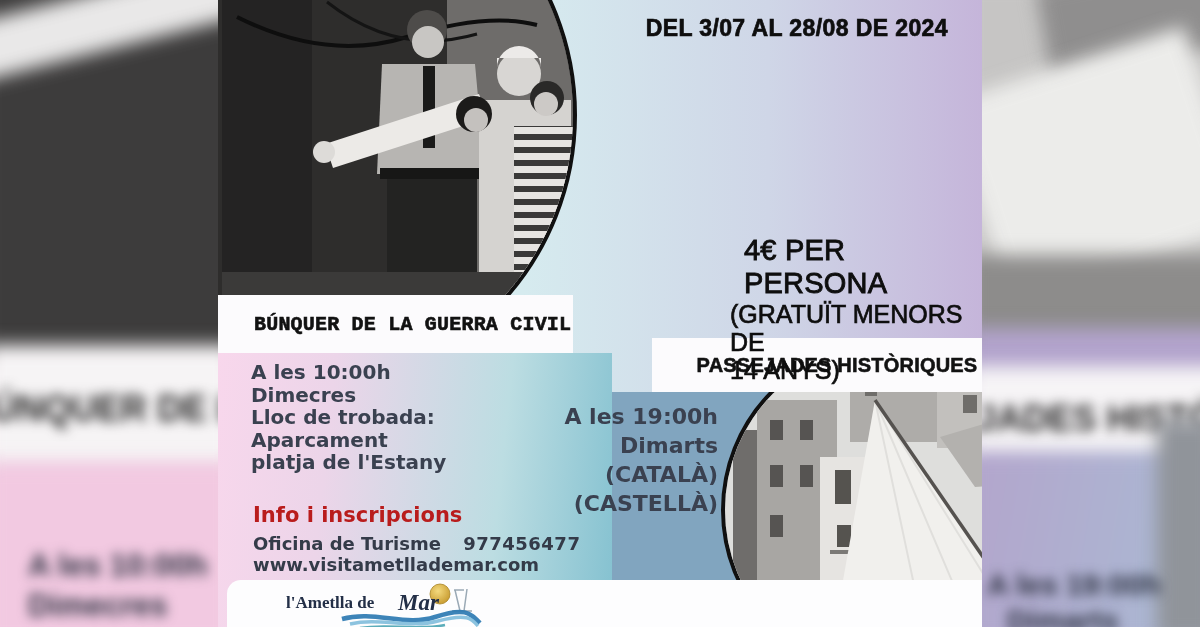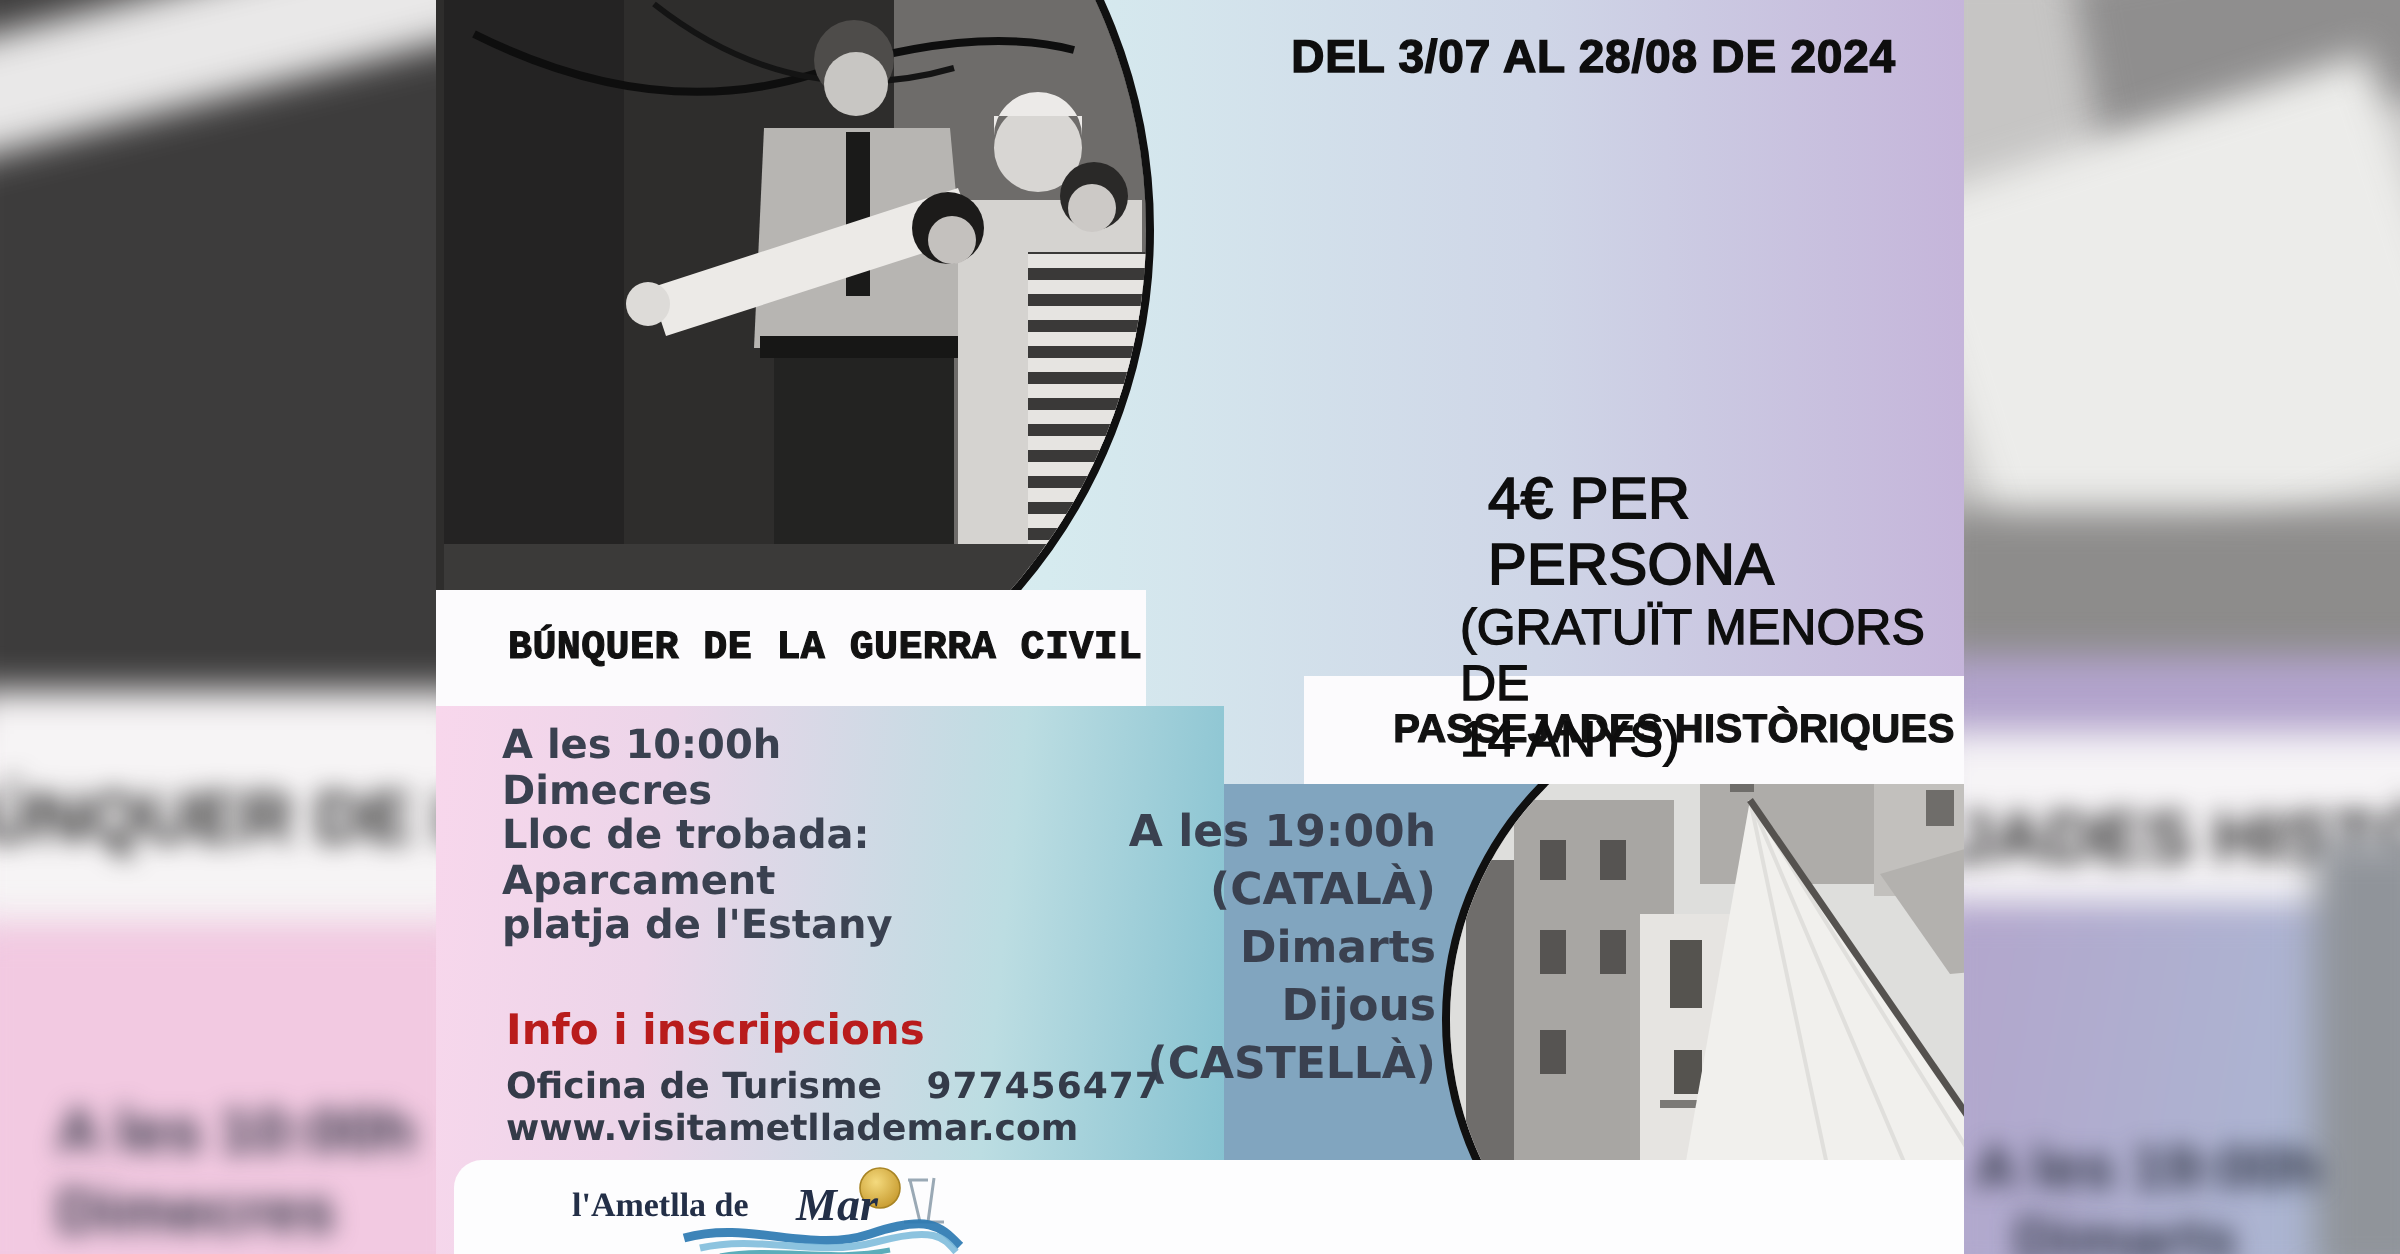--- a/index.html
+++ b/index.html
@@ -189,23 +189,22 @@
     <div class="abs z5 sched" id="sched-left">
       <div>A les 10:00h</div>
       <div>Dimecres</div>
       <div>Lloc de trobada:</div>
       <div>Aparcament</div>
       <div>platja de l'Estany</div>
     </div>
 
     <div class="abs z5 sched" id="sched-right">
       <div>A les 19:00h</div>
+      <div>Dimarts</div>
       <div>(CATALÀ)</div>
-      <div>Dimarts</div>
-      <div>Dijous</div>
       <div>(CASTELLÀ)</div>
     </div>
 
     <div class="abs z5" id="info-block">
       <div id="info-title">Info i inscripcions</div>
       <div class="info-line">
         <span>Oficina de Turisme</span>
         <span id="phone">977456477</span>
       </div>
       <div class="info-line">www.visitametllademar.com</div>

